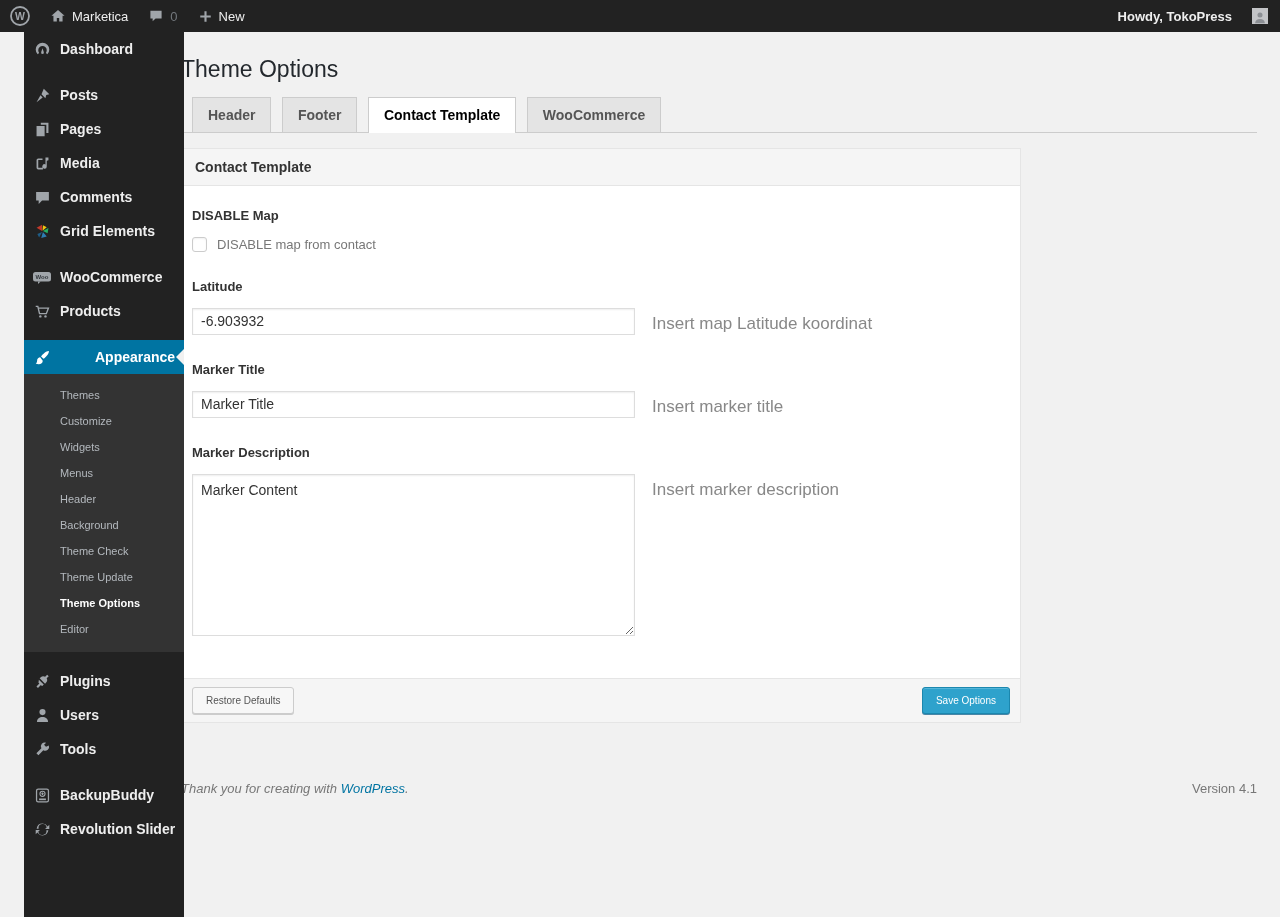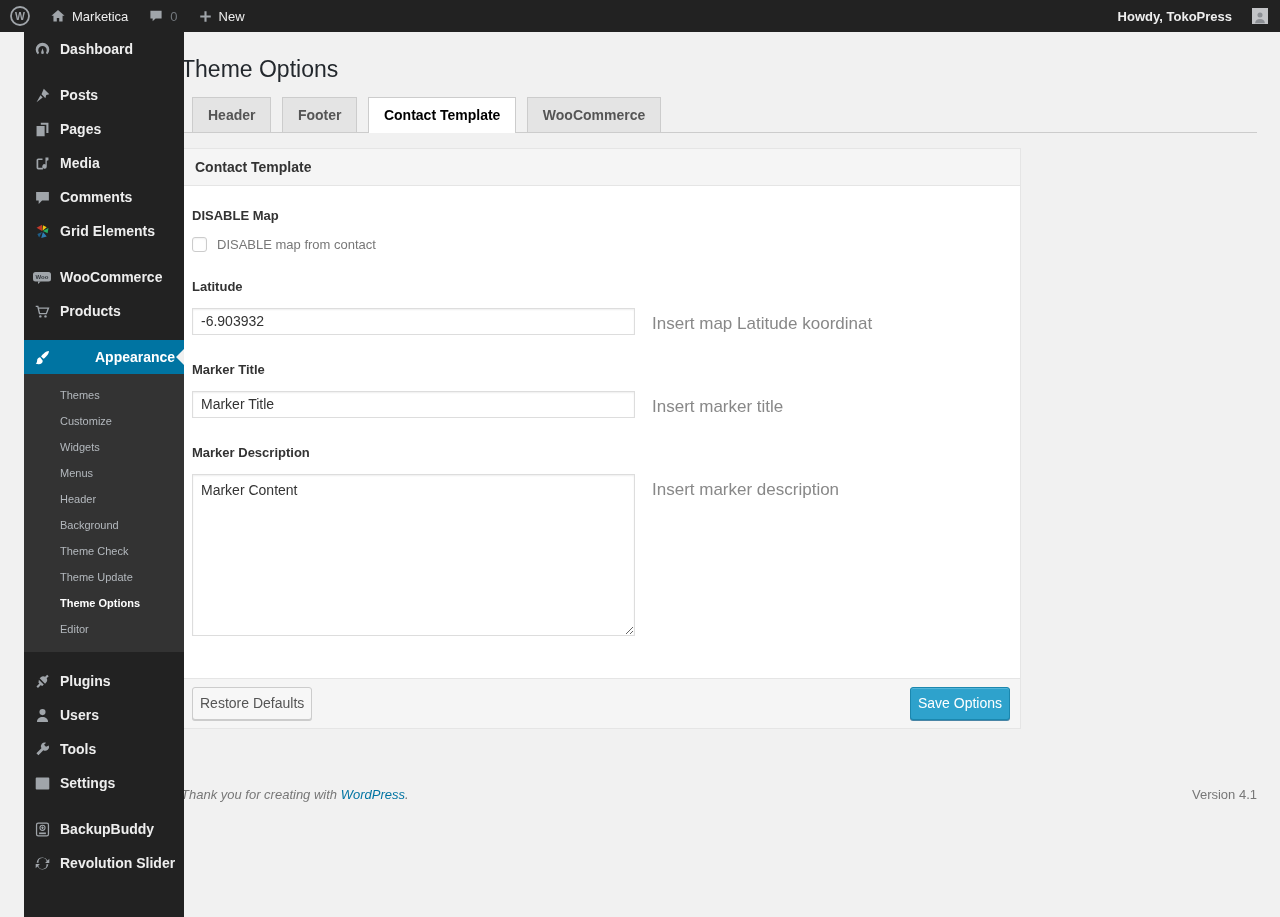--- a/index.html
+++ b/index.html
@@ -104,22 +104,22 @@
     background: #fff; margin-right: 10px; cursor: pointer; flex: none;
     box-shadow: inset 0 1px 2px rgba(0,0,0,0.06);
   }
   .checkbox-label { font-size: 13px; color: #777; }
 
   .panel-footer {
     background: #f5f5f5; border-top: 1px solid #e5e5e5;
     padding: 8px 10px; display: flex; justify-content: space-between; align-items: center;
   }
   .btn {
-    font-family: "Liberation Sans", sans-serif; font-size: 14px;
-    border-radius: 3px; padding: 5px 7px; cursor: pointer; line-height: 1.5;
+    font-family: "Liberation Sans", sans-serif; font-size: 10px;
+    border-radius: 3px; padding: 5px 13px; cursor: pointer; line-height: 1.5;
   }
   .btn-secondary {
     background: #f7f7f7; border: 1px solid #ccc; color: #555;
     box-shadow: 0 1px 0 #ccc;
   }
   .btn-primary {
     background: #2ea2cc; border: 1px solid #1b87ae; color: #fff;
     box-shadow: inset 0 1px 0 rgba(120,200,230,0.5), 0 1px 0 rgba(0,86,132,0.7);
   }
 
@@ -313,28 +313,20 @@
 
   <div class="menu-item">
     <span class="icon">
       <svg width="17" height="17" viewBox="0 0 20 20">
           <path fill="currentColor" d="M17.5 5.3A4.6 4.6 0 0 1 11 10.9l-5.8 5.9-2.4-2.4 5.9-5.8A4.6 4.6 0 0 1 14.3 2l-2.5 2.5 2.3 2.3z"></path>
         </svg>
     </span>
     <span>Tools</span>
   </div>
 
-  <div class="menu-item">
-    <span class="icon">
-      <svg width="17" height="17" viewBox="0 0 20 20">
-          <path fill="currentColor" d="M3 3h14a1 1 0 0 1 1 1v12a1 1 0 0 1-1 1H3a1 1 0 0 1-1-1V4a1 1 0 0 1 1-1zm2 4.5h4V9H5zm6 0h4V9h-4v1.5h-1.5V6H11zM5 12.5h4V11h1.5v4.5H9V14H5zm6 0h4V14h-4z"></path>
-        </svg>
-    </span>
-    <span>Settings</span>
-  </div>
 
   <div class="menu-gap"></div>
 
   <div class="menu-item">
     <span class="icon">
       <svg width="17" height="17" viewBox="0 0 20 20">
           <rect x="3" y="2.5" width="14" height="15" rx="2" fill="none" stroke="currentColor" stroke-width="1.5"></rect>
           <circle cx="10" cy="8" r="3" fill="none" stroke="currentColor" stroke-width="1.3"></circle>
           <path d="M10 6.5v3M8.5 8h3" stroke="currentColor" stroke-width="1.2"></path>
           <rect x="6" y="13.5" width="8" height="2" fill="currentColor"></rect>

